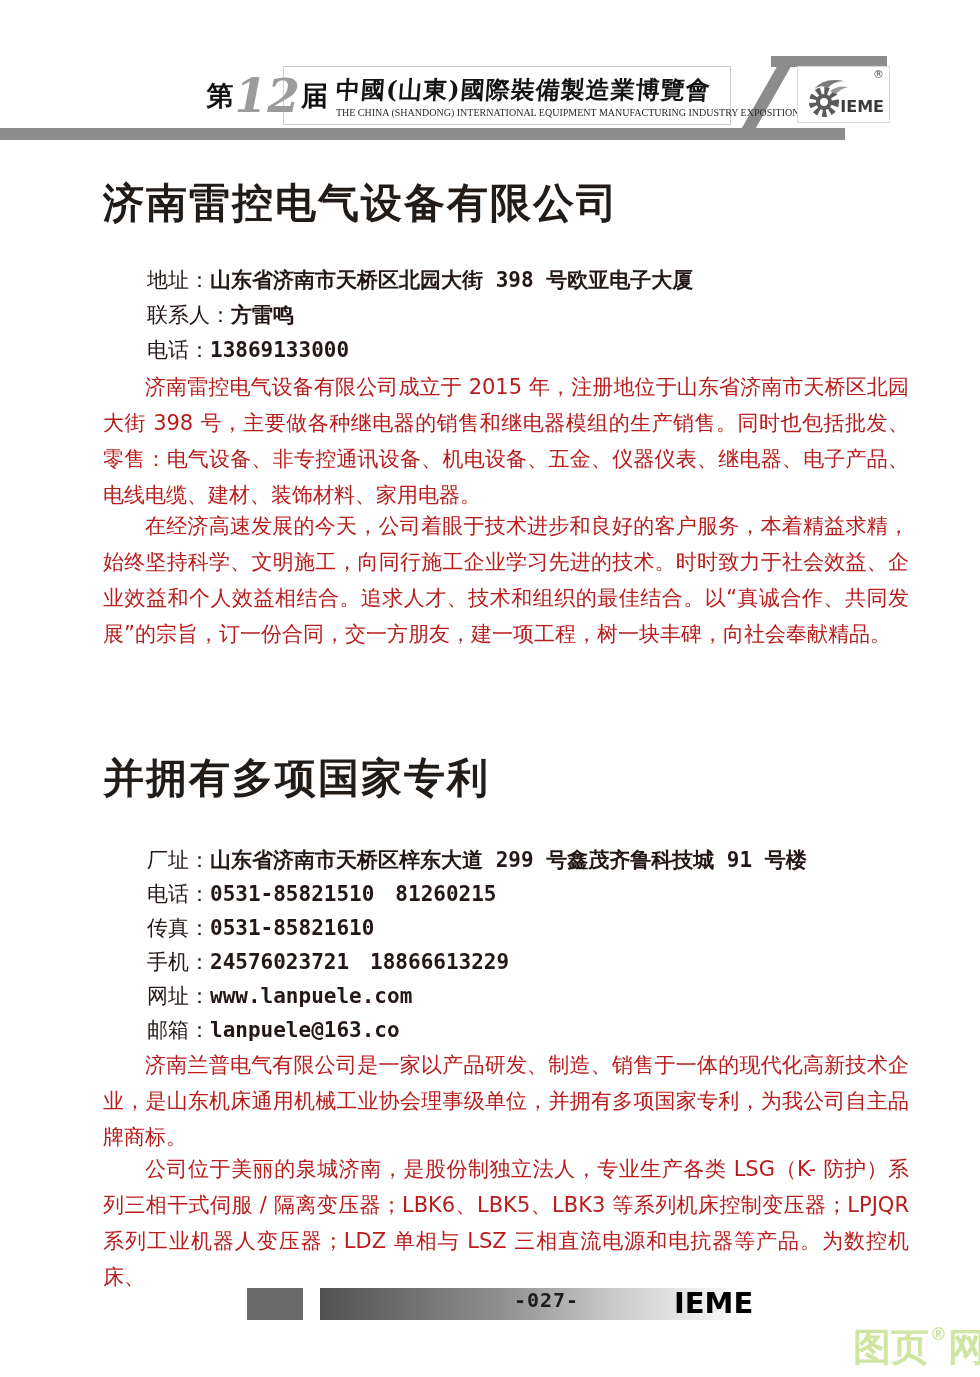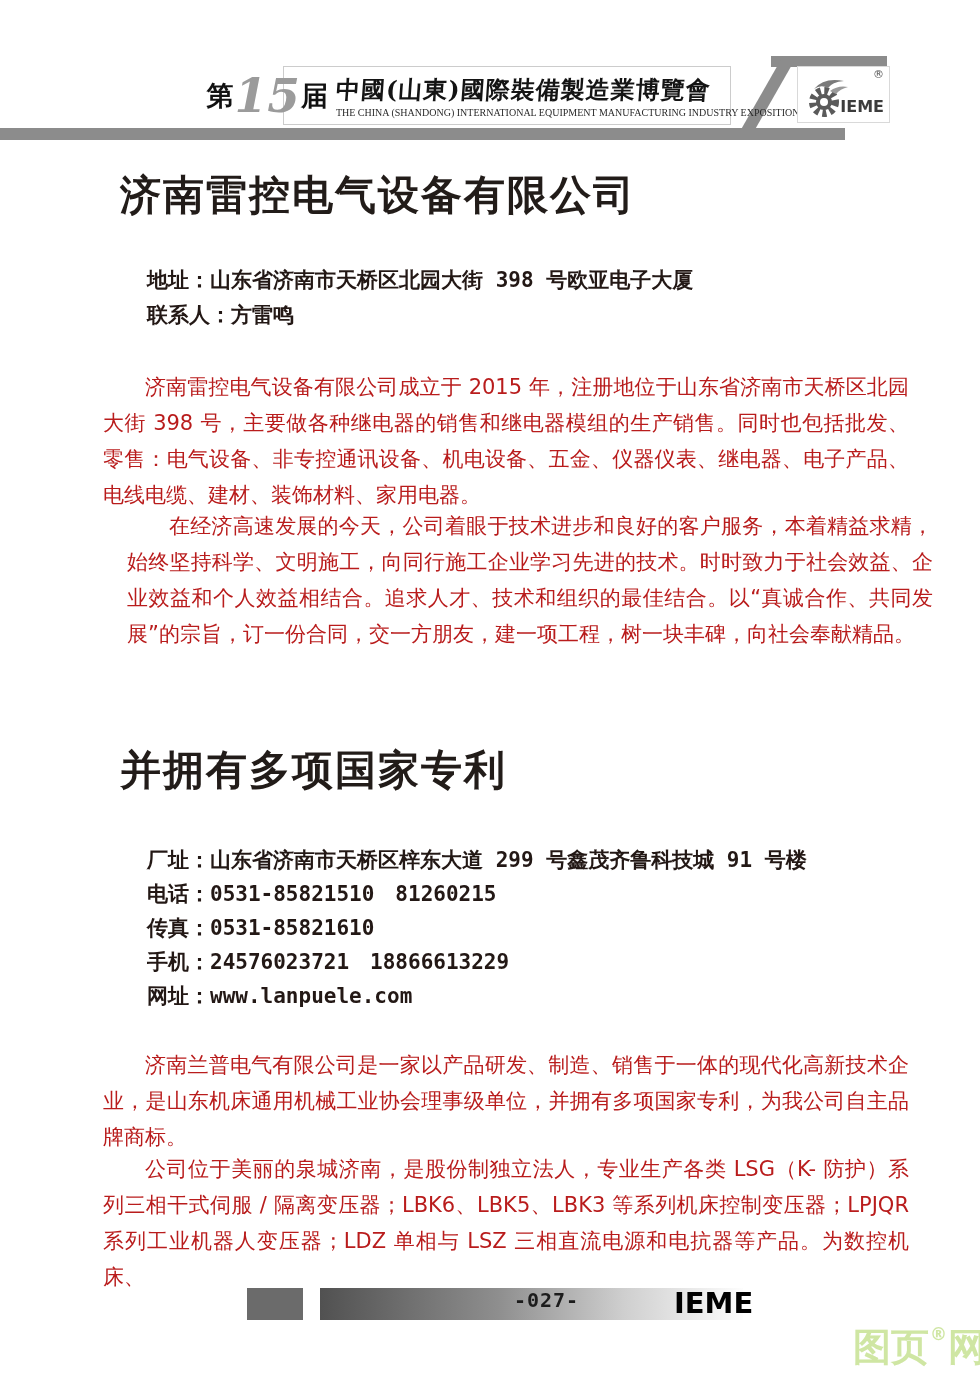--- a/index.html
+++ b/index.html
@@ -45,27 +45,28 @@
     background: #fff; border: 1px solid #d9d9d9; z-index: 3;
   }
   .logo-reg { position: absolute; right: 5px; top: 1px; font-size: 11px; color: #555; }
   .logo-text {
     position: absolute; right: 5px; bottom: 6px;
     font-size: 16px; font-weight: 900; color: #3c3c3c; letter-spacing: 0;
   }
 
   
   .company-title {
-    position: absolute; left: 120px;
+    position: absolute; left: 103px;
     font-size: 41px; font-weight: 900; letter-spacing: 2px; color: #221c19;
     white-space: nowrap;
+    margin-top: 8px;
   }
   .contact-block { position: absolute; left: 147px; }
   .contact-line { font-size: 21px; font-weight: bold; color: #231815; white-space: nowrap; }
-  .contact-label { font-weight: bold; }
+  .contact-label { font-weight: normal; }
   .contact-value { font-family: "DejaVu Sans Mono", "DejaVu Sans", sans-serif; font-weight: bold; }
   .cl-h35 .contact-line { line-height: 35px; }
   .cl-h34 .contact-line { line-height: 34px; }
   .para {
     position: absolute; left: 103px; width: 806px;
     font-size: 21px; line-height: 36px; color: #b91c1c;
     text-align: justify; text-indent: 2em; font-weight: 400;
   }
 
   
@@ -97,21 +98,21 @@
 
   <svg class="hdr-deco" viewBox="0 0 980 170" xmlns="http://www.w3.org/2000/svg">
     <rect x="771" y="56" width="116" height="11" fill="#8c8c8c"></rect>
     <polygon points="783,56 797,56 749,140 735,140" fill="#8c8c8c"></polygon>
     <rect x="0" y="128" width="845" height="12" fill="#8c8c8c"></rect>
   </svg>
 
   <div class="banner">
     <div class="edition">
       <span class="cn">第</span>
-      <span class="num">15</span>
+      <span class="num">12</span>
       <span class="cn">届</span>
     </div>
     <div class="banner-titles">
       <span class="banner-cn">中國(山東)國際裝備製造業博覽會</span>
       <span class="banner-en">THE CHINA (SHANDONG) INTERNATIONAL EQUIPMENT MANUFACTURING INDUSTRY EXPOSITION</span>
     </div>
     <svg width="26" height="22" viewBox="0 0 26 22">
       <path d="M2 14 Q6 6 10 12 T18 10 Q22 8 24 14 M4 18 Q12 14 22 18" fill="none" stroke="#4a4a4a" stroke-width="1.2"></path>
     </svg>
   </div>
@@ -130,43 +131,49 @@
 
   <h1 class="company-title" style="top:168px;">济南雷控电气设备有限公司</h1>
 
   <div class="contact-block cl-h35" style="top:263px;">
     <div class="contact-line">
       <span class="contact-label">地址：</span><span class="contact-value">山东省济南市天桥区北园大街 398 号欧亚电子大厦</span>
     </div>
     <div class="contact-line">
       <span class="contact-label">联系人：</span><span class="contact-value">方雷鸣</span>
     </div>
+    <div class="contact-line">
+      <span class="contact-label">电话：</span><span class="contact-value">13869133000</span>
+    </div>
   </div>
 
   <p class="para" style="top:369px;">济南雷控电气设备有限公司成立于 2015 年，注册地位于山东省济南市天桥区北园大街 398 号，主要做各种继电器的销售和继电器模组的生产销售。同时也包括批发、零售：电气设备、非专控通讯设备、机电设备、五金、仪器仪表、继电器、电子产品、电线电缆、建材、装饰材料、家用电器。</p>
-  <p class="para" style="top:508px;margin-left:24px;">在经济高速发展的今天，公司着眼于技术进步和良好的客户服务，本着精益求精，始终坚持科学、文明施工，向同行施工企业学习先进的技术。时时致力于社会效益、企业效益和个人效益相结合。追求人才、技术和组织的最佳结合。以“真诚合作、共同发展”的宗旨，订一份合同，交一方朋友，建一项工程，树一块丰碑，向社会奉献精品。</p>
+  <p class="para" style="top:508px;">在经济高速发展的今天，公司着眼于技术进步和良好的客户服务，本着精益求精，始终坚持科学、文明施工，向同行施工企业学习先进的技术。时时致力于社会效益、企业效益和个人效益相结合。追求人才、技术和组织的最佳结合。以“真诚合作、共同发展”的宗旨，订一份合同，交一方朋友，建一项工程，树一块丰碑，向社会奉献精品。</p>
 
   <h1 class="company-title" style="top:743px;">并拥有多项国家专利</h1>
 
   <div class="contact-block cl-h34" style="top:843px;">
     <div class="contact-line">
       <span class="contact-label">厂址：</span><span class="contact-value">山东省济南市天桥区梓东大道 299 号鑫茂齐鲁科技城 91 号楼</span>
     </div>
     <div class="contact-line">
       <span class="contact-label">电话：</span><span class="contact-value">0531-85821510　81260215</span>
     </div>
     <div class="contact-line">
       <span class="contact-label">传真：</span><span class="contact-value">0531-85821610</span>
     </div>
     <div class="contact-line">
       <span class="contact-label">手机：</span><span class="contact-value">24576023721　18866613229</span>
     </div>
     <div class="contact-line">
       <span class="contact-label">网址：</span><span class="contact-value">www.lanpuele.com</span>
     </div>
+    <div class="contact-line">
+      <span class="contact-label">邮箱：</span><span class="contact-value">lanpuele@163.co</span>
+    </div>
   </div>
 
   <p class="para" style="top:1047px;">济南兰普电气有限公司是一家以产品研发、制造、销售于一体的现代化高新技术企业，是山东机床通用机械工业协会理事级单位，并拥有多项国家专利，为我公司自主品牌商标。</p>
   <p class="para" style="top:1151px;">公司位于美丽的泉城济南，是股份制独立法人，专业生产各类 LSG（K- 防护）系列三相干式伺服 / 隔离变压器；LBK6、LBK5、LBK3 等系列机床控制变压器；LPJQR 系列工业机器人变压器；LDZ 单相与 LSZ 三相直流电源和电抗器等产品。为数控机床、</p>
 
   <div class="footer-square"></div>
   <div class="footer-bar">
     <span class="page-num">-027-</span>
   </div>
   <span class="footer-logo">IEME</span>

